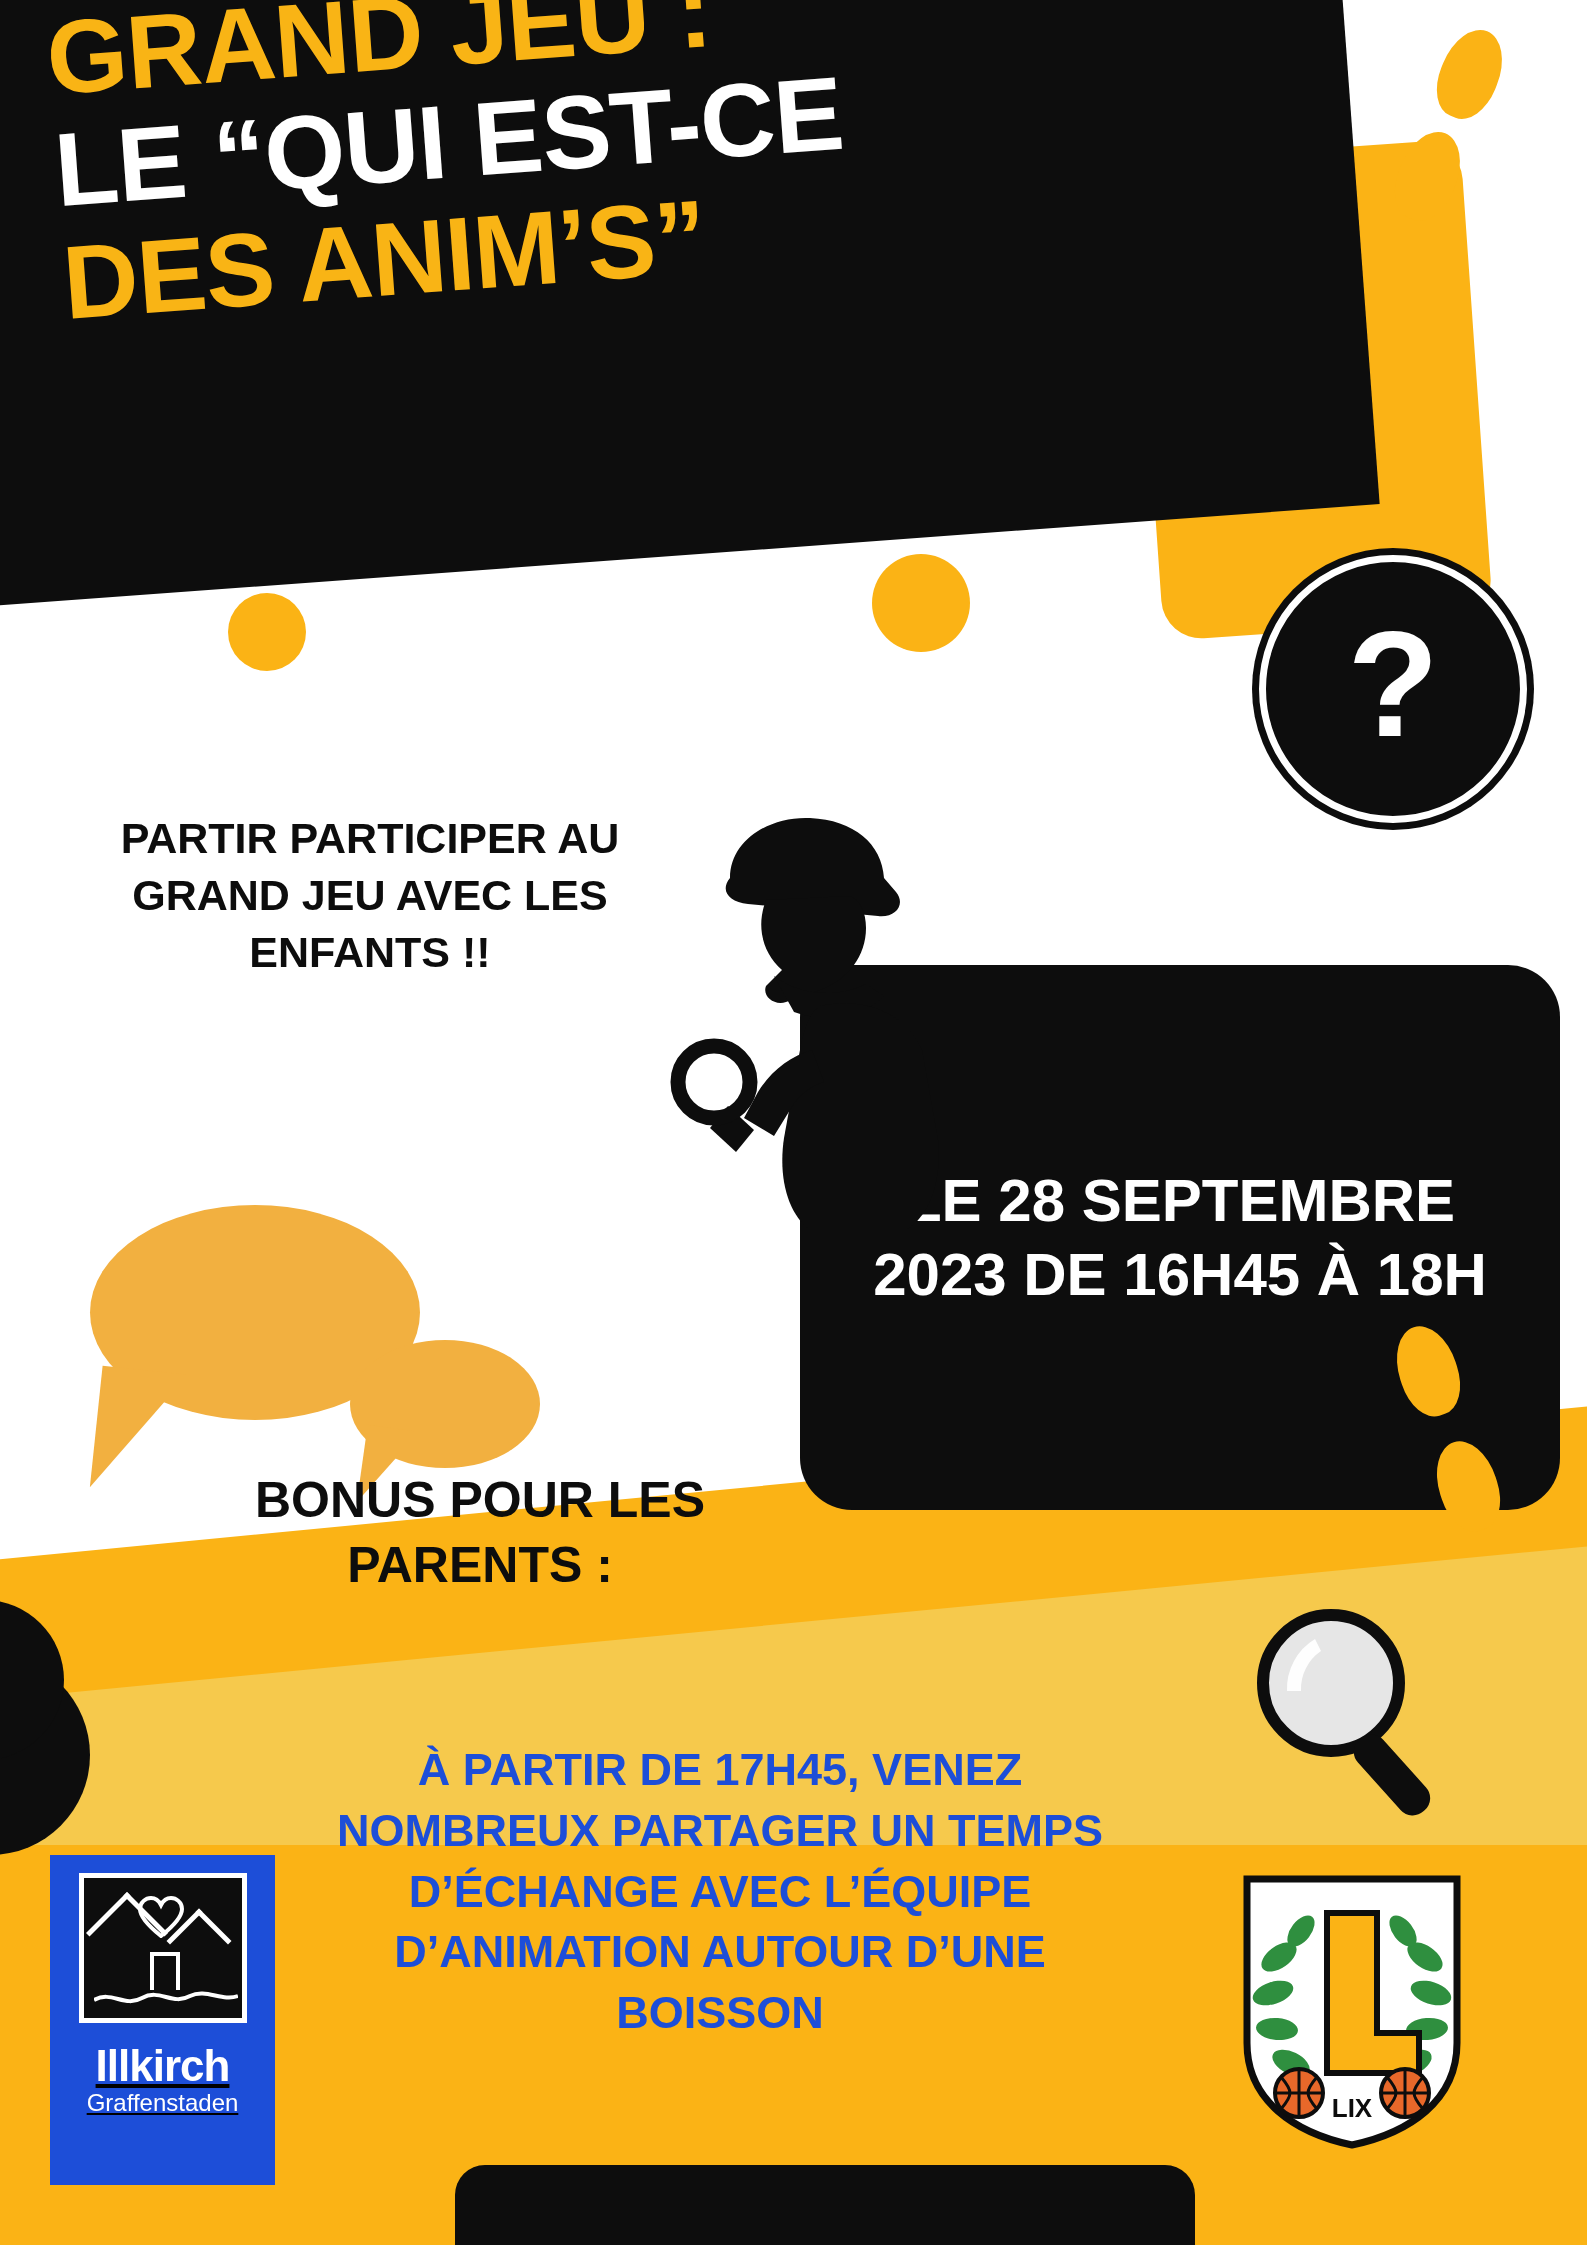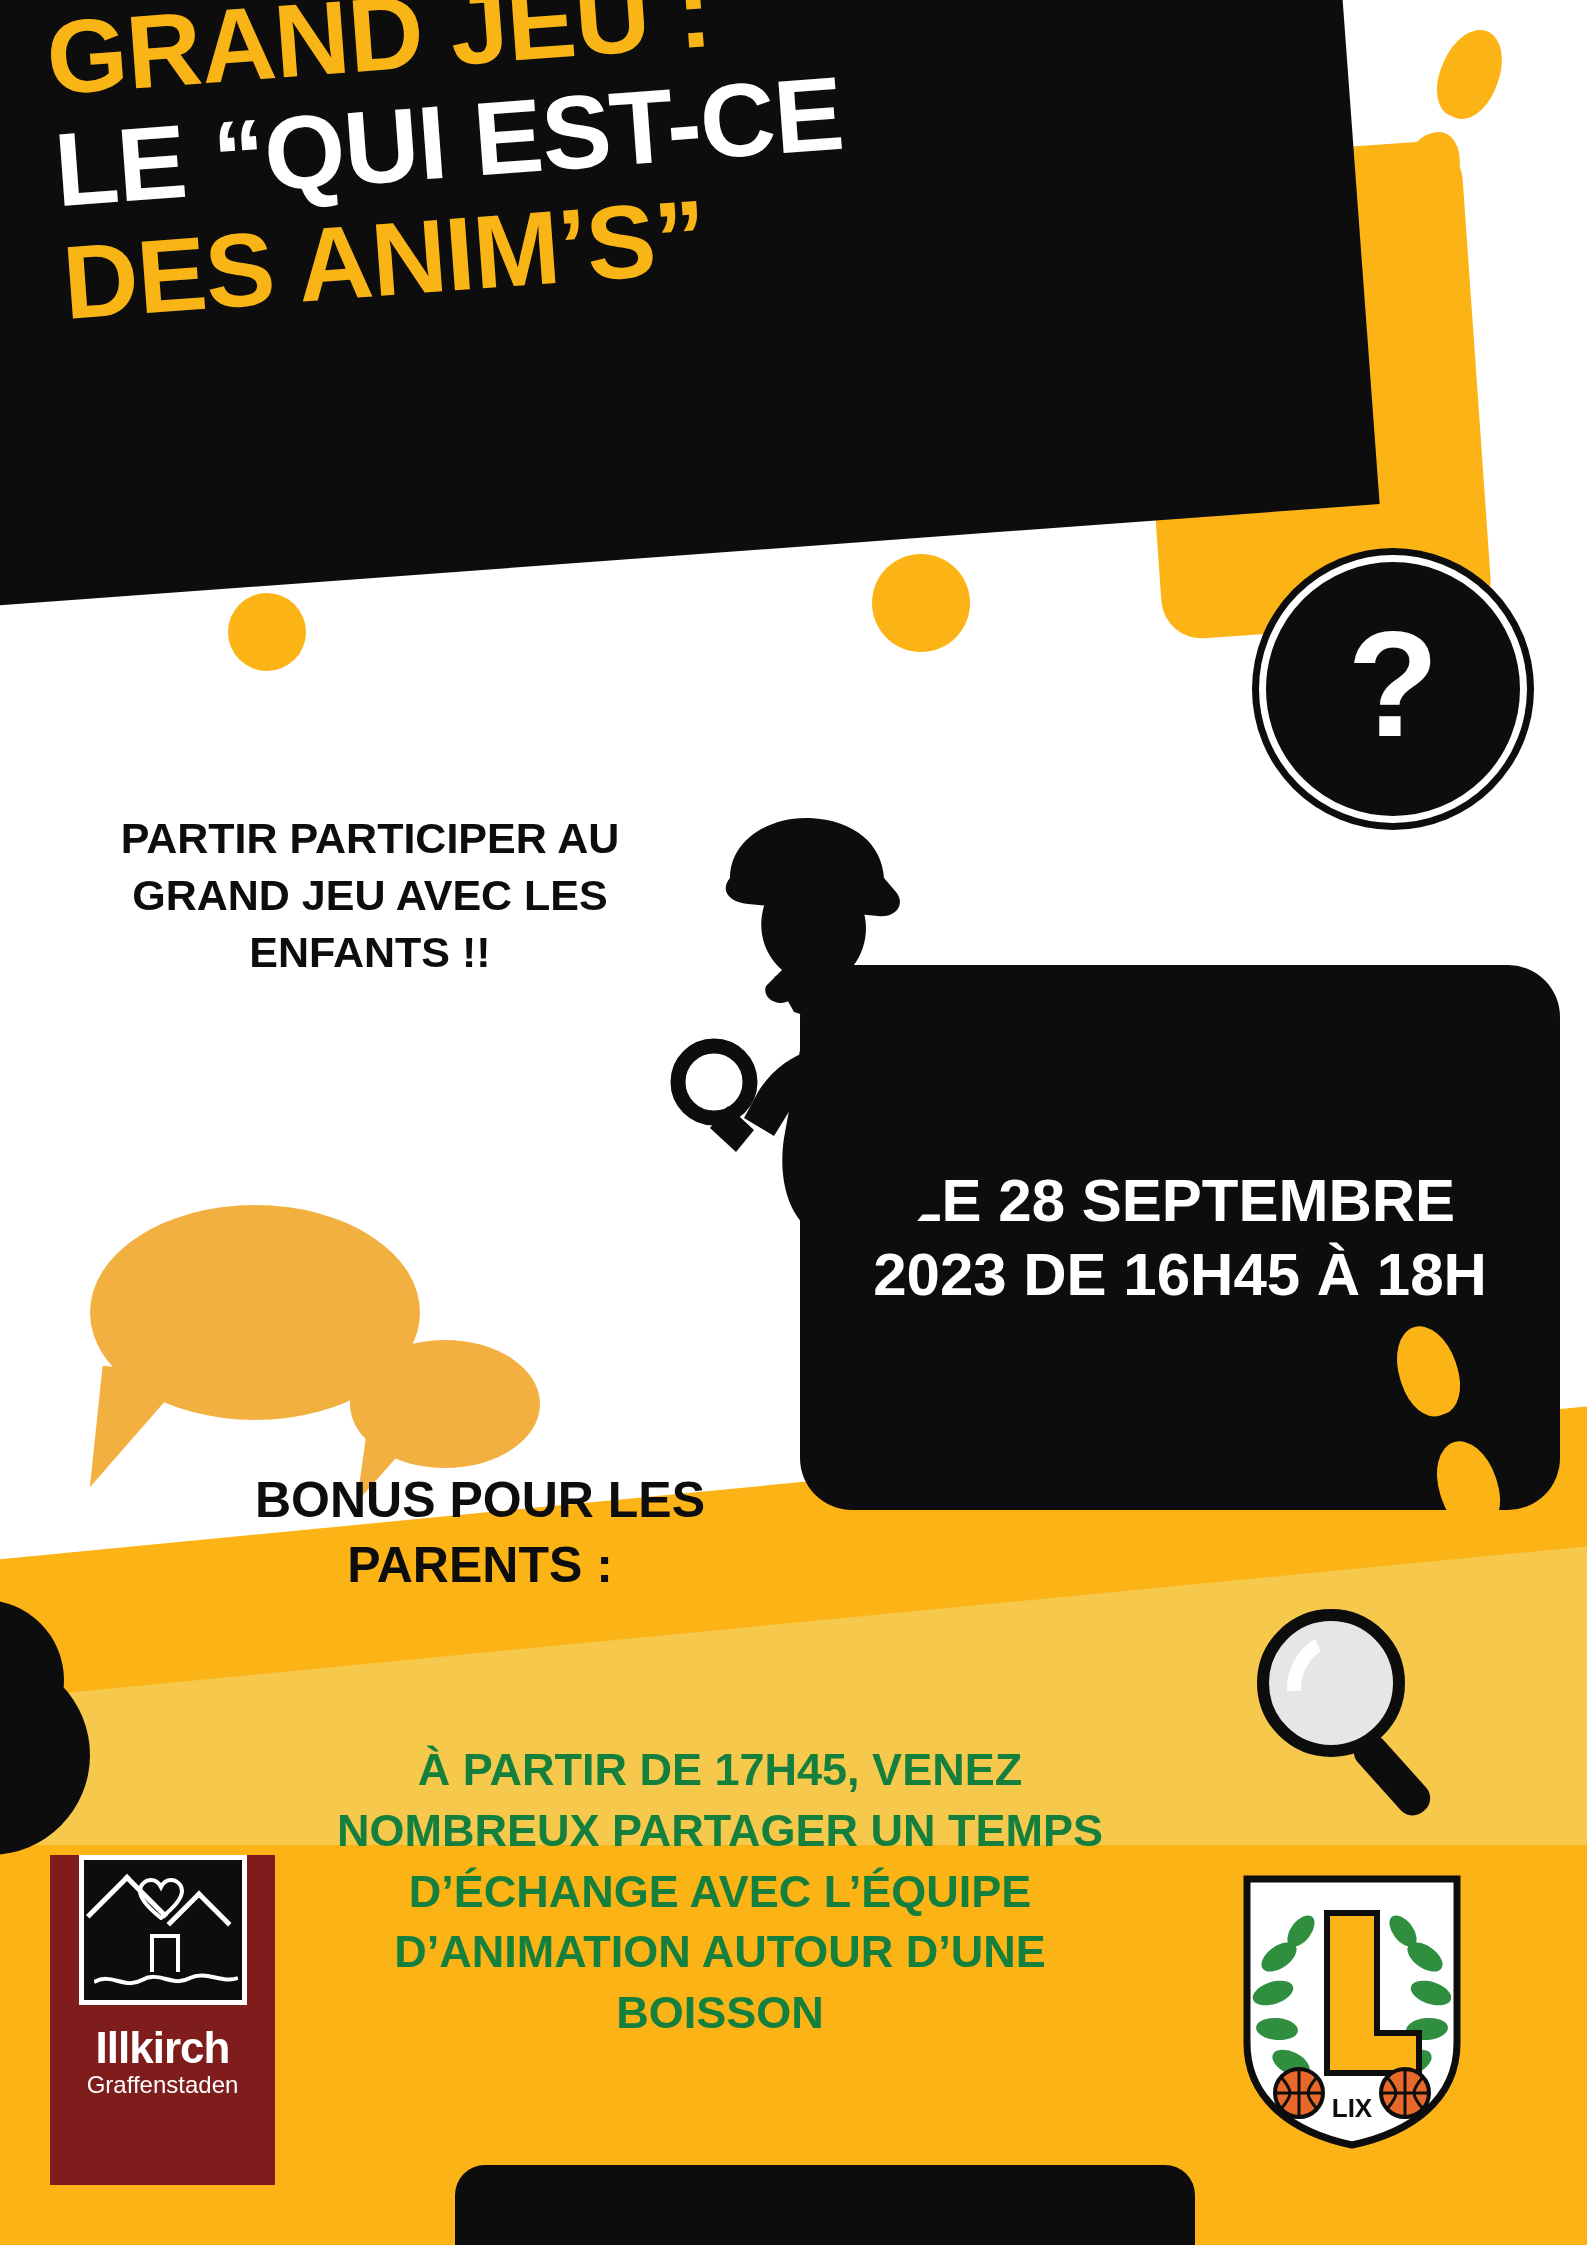--- a/index.html
+++ b/index.html
@@ -232,33 +232,35 @@
 
   
   #bottom-text {
     position:absolute;
     left:300px; top:1740px;
     width:840px;
     text-align:center;
     font-weight:bold;
     font-size:45px;
     line-height:1.35;
-    color:#15803d;
+    color:#1d4ed8;
     z-index:10;
   }
 
   
   #logo-illkirch {
     position:absolute;
     left:50px; top:1855px;
     width:225px; height:330px;
-    background:#7f1d1d;
+    background:#1d4ed8;
     z-index:11;
     display:flex; flex-direction:column;
     align-items:center;
+    padding-top:18px;
+    text-decoration:underline;
   }
   #logo-illkirch .mark {
     width:168px; height:150px;
     border:5px solid #ffffff;
     position:relative;
     background:#0d0d0d;
   }
   #logo-illkirch .mark .roof {
     position:absolute; left:14px; top:26px;
     width:58px; height:58px;

